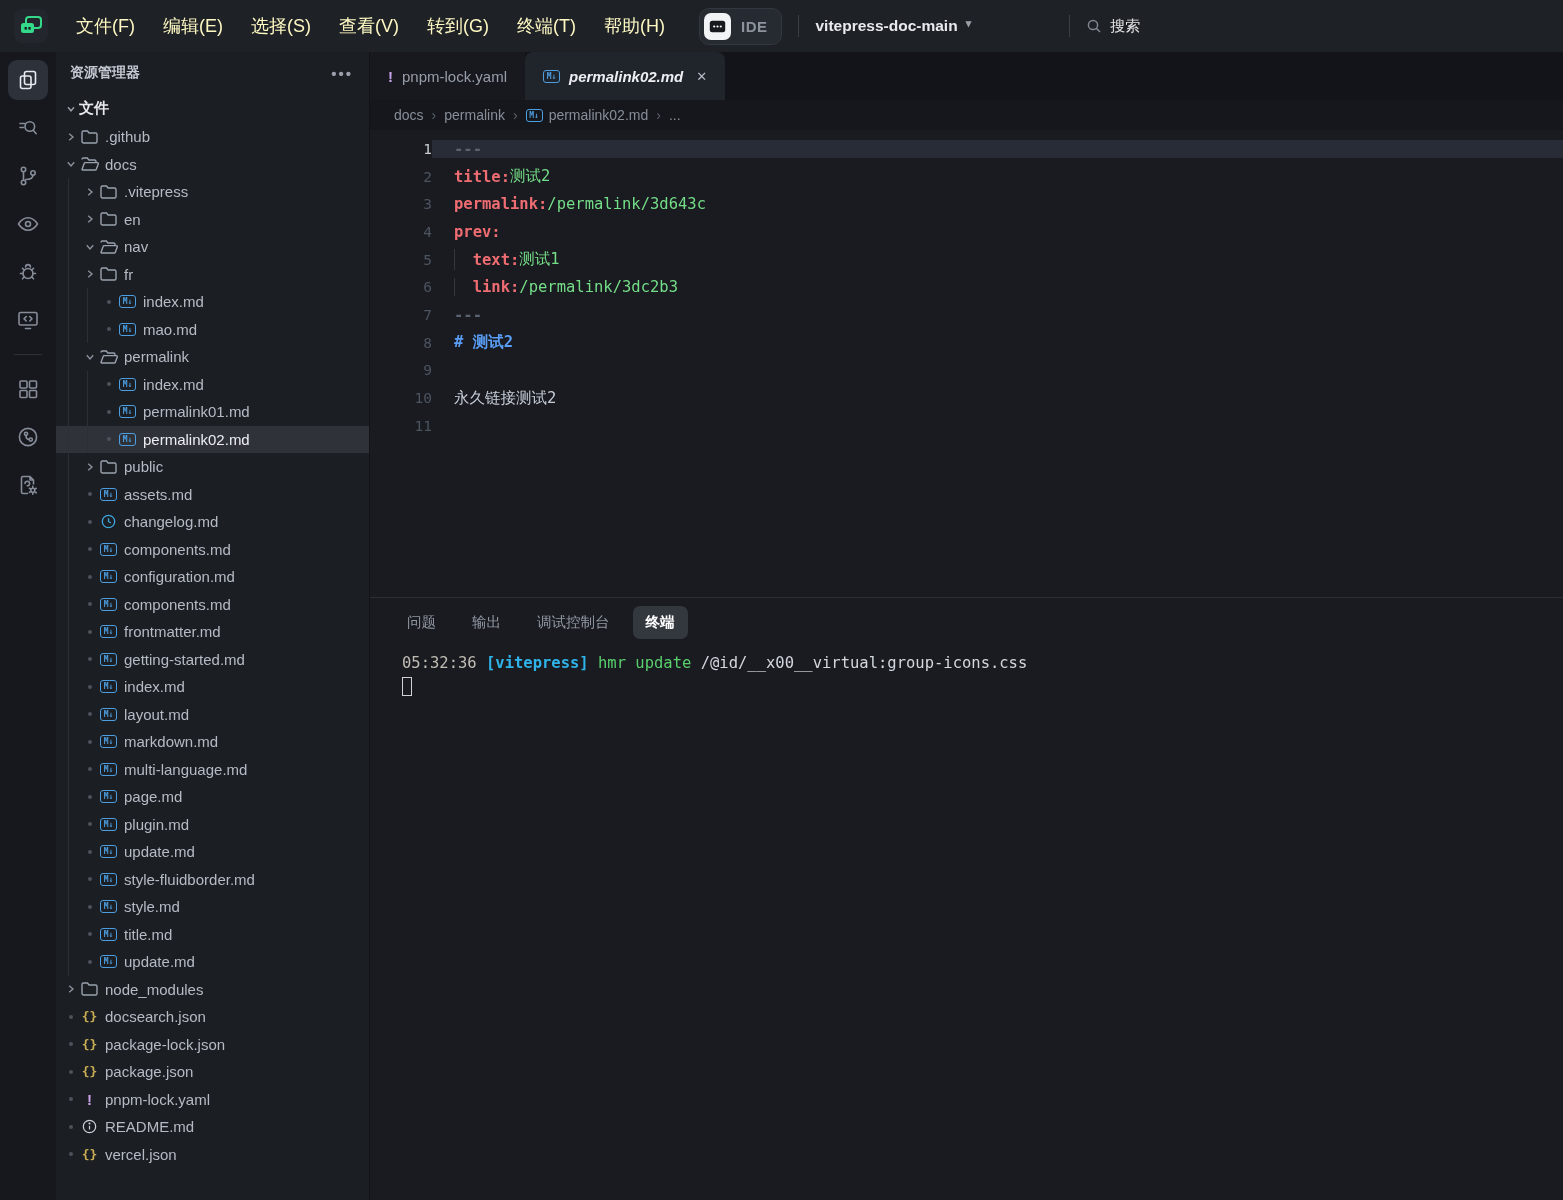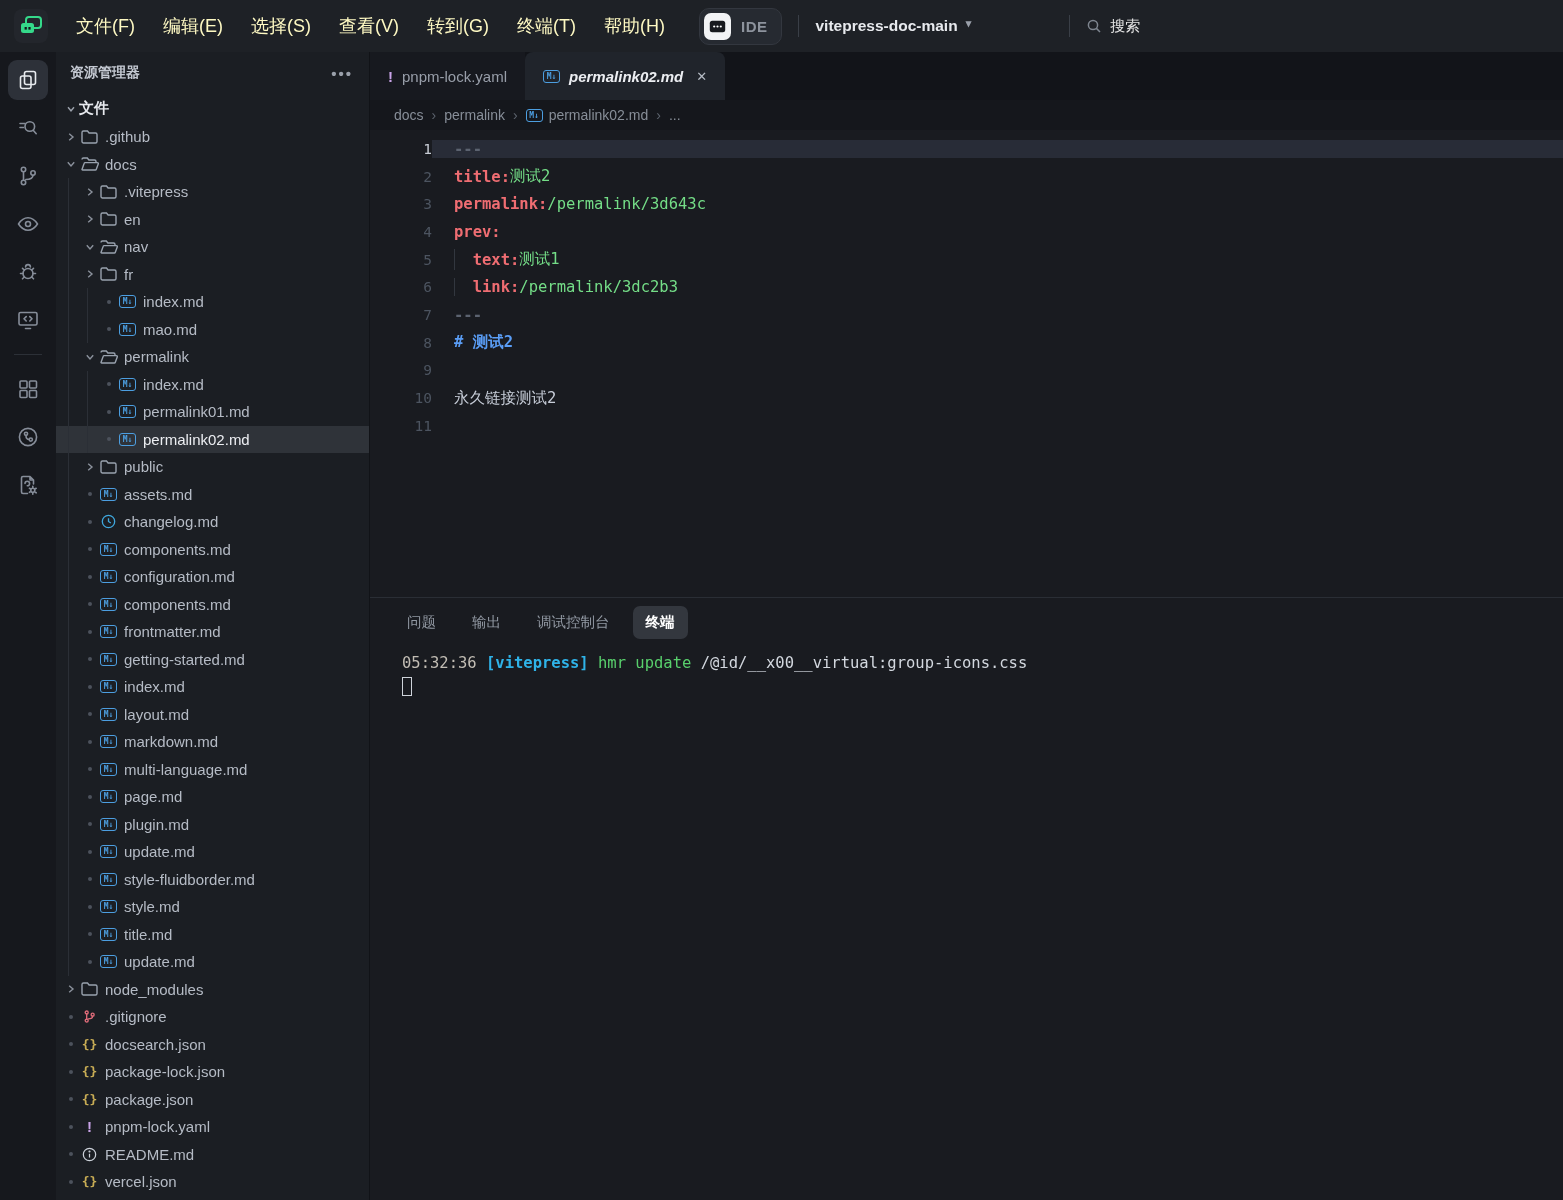--- a/index.html
+++ b/index.html
@@ -631,36 +631,20 @@
             </svg>
           </span>
           <span class="tlabel">node_modules</span>
         </div>
         <div class="trow">
           <span style="width:6px;flex:none"></span>
           <span class="tw">
             <span class="tdot"></span>
           </span>
           <span class="ticon">
-            <svg width="15" height="15" viewBox="0 0 24 24" fill="none" stroke="#dd6b79" stroke-width="2.2" stroke-linecap="round">
-              <circle cx="7.5" cy="5.5" r="2.4"></circle>
-              <circle cx="7.5" cy="18.5" r="2.4"></circle>
-              <circle cx="17" cy="9" r="2.4"></circle>
-              <path d="M7.5 8v8.2"></path>
-              <path d="M17 11.5c0 3-3.5 4.2-7 4.2"></path>
-            </svg>
-          </span>
-          <span class="tlabel">.gitignore</span>
-        </div>
-        <div class="trow">
-          <span style="width:6px;flex:none"></span>
-          <span class="tw">
-            <span class="tdot"></span>
-          </span>
-          <span class="ticon">
             <span class="json-ic">{}</span>
           </span>
           <span class="tlabel">docsearch.json</span>
         </div>
         <div class="trow">
           <span style="width:6px;flex:none"></span>
           <span class="tw">
             <span class="tdot"></span>
           </span>
           <span class="ticon">

